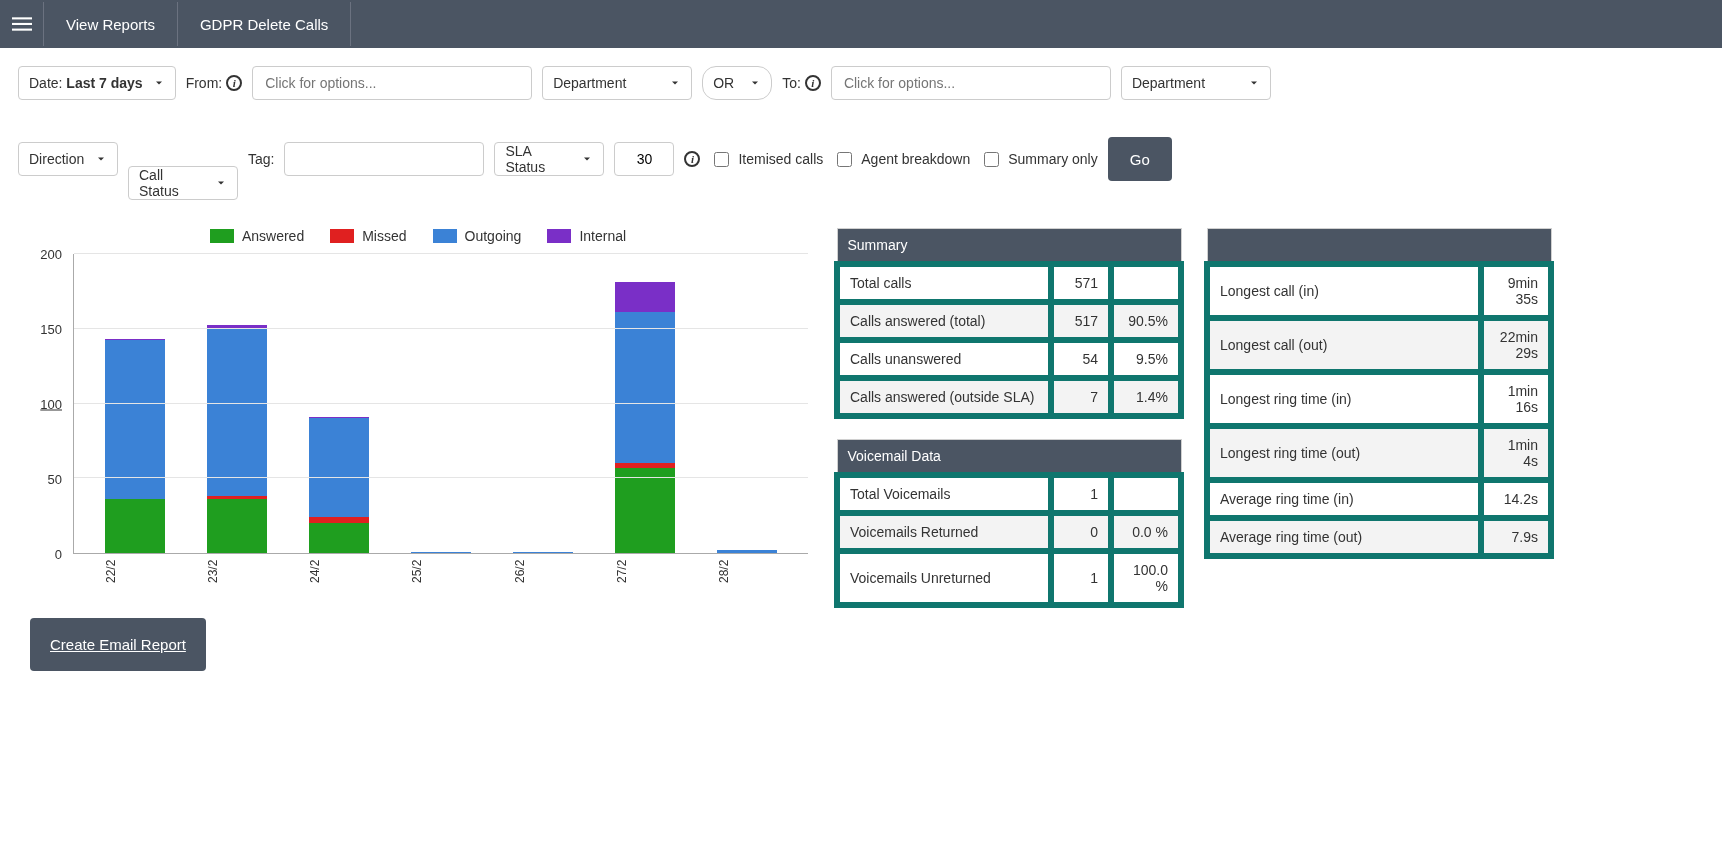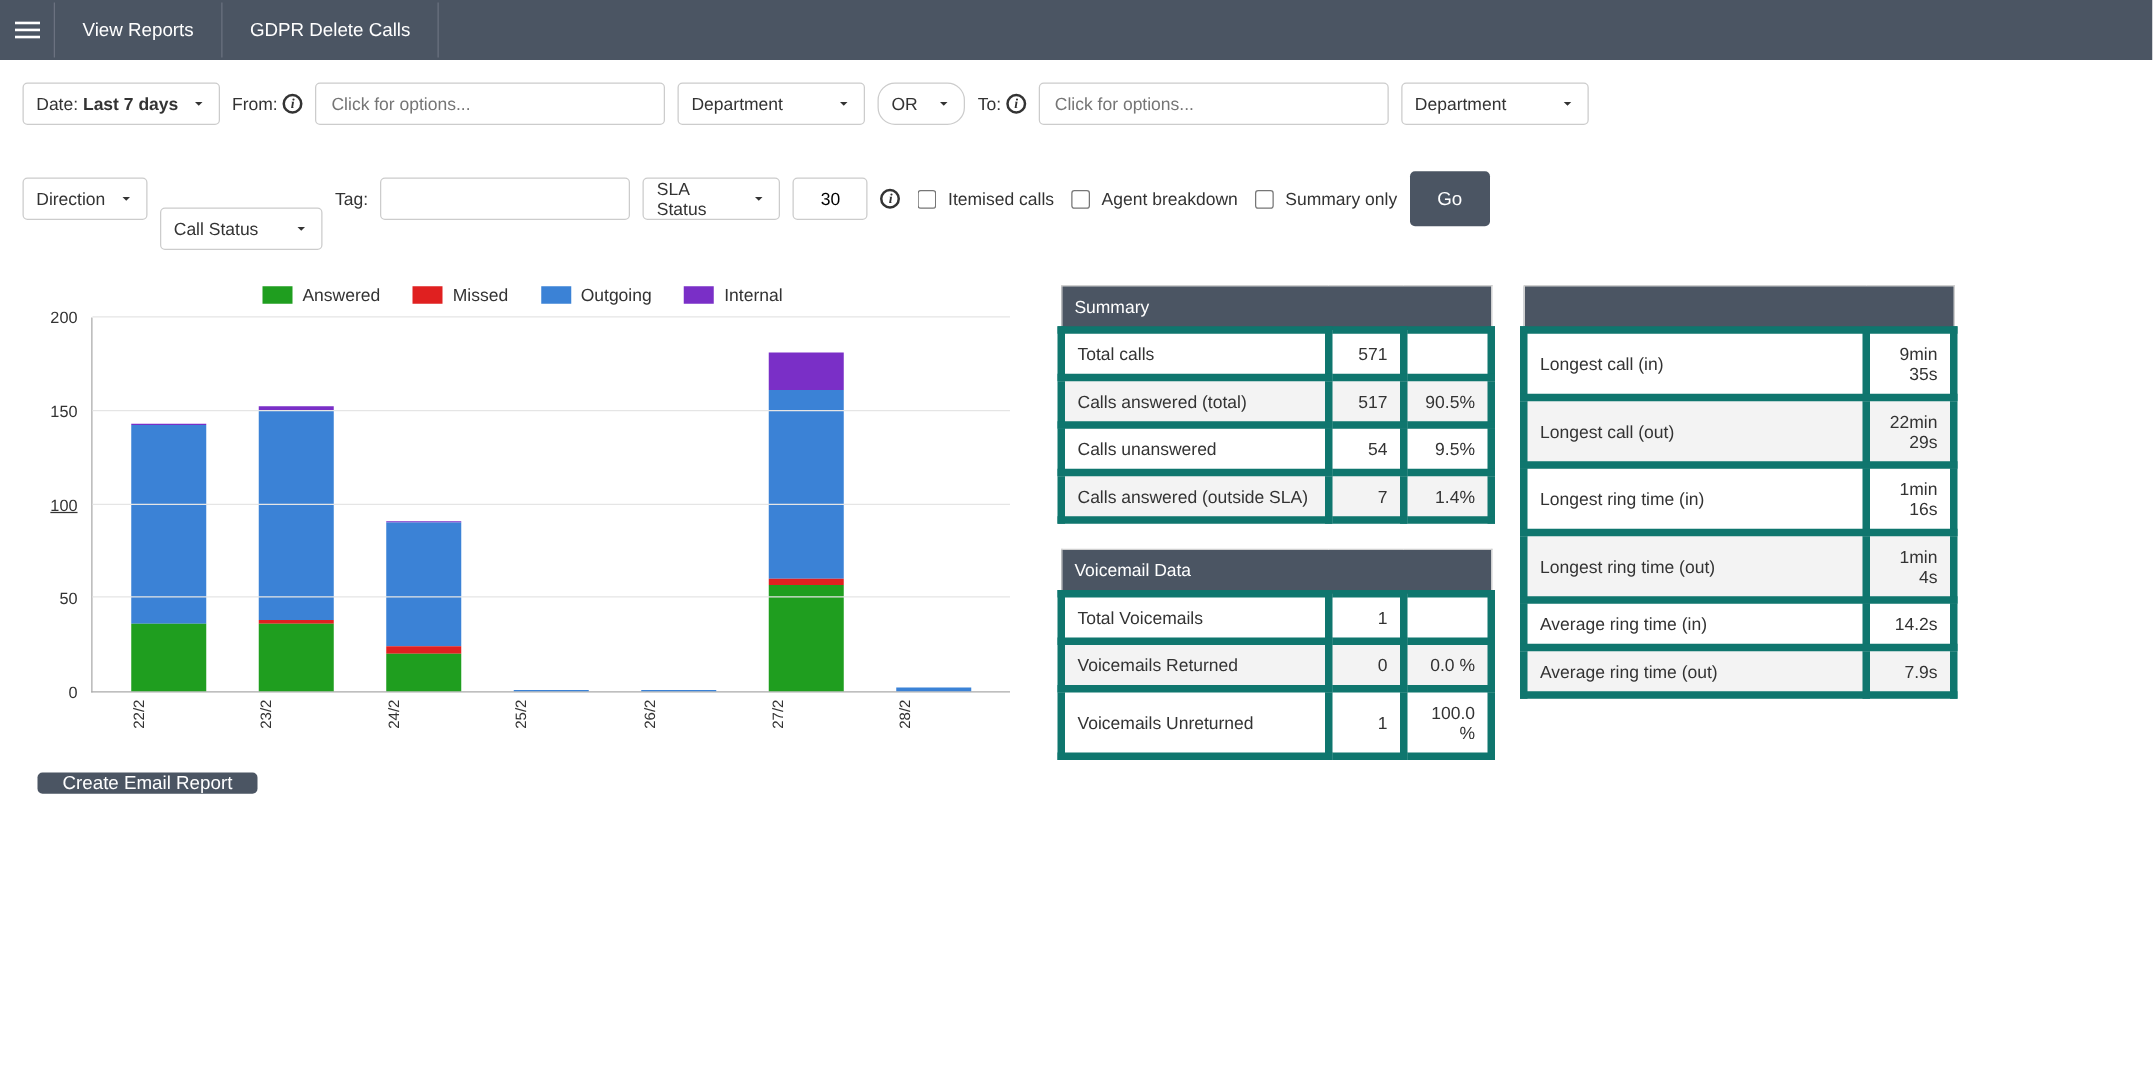--- a/index.html
+++ b/index.html
@@ -78,38 +78,38 @@
     font-size: 14px;
     background: transparent;
     width: 100%;
   }
   .input-wide { width: 280px; }
   .input-mid { width: 200px; }
   .input-num { width: 60px; text-align:center; }
   .dept-select { width: 150px; justify-content: space-between; }
   .or-select { width: 70px; justify-content: space-between; border-radius: 14px; }
   .dir-select { width: 100px; justify-content: space-between; }
-  .cs-select { width: 130px; justify-content: space-between; margin-top: 48px; }
+  .cs-select { width: 110px; justify-content: space-between; margin-top: 48px; }
   .sla-select { width: 110px; justify-content: space-between; }
   .checkbox-wrap { display: flex; align-items: center; gap: 6px; }
   .checkbox-wrap input { width: 15px; height: 15px; }
   .btn-primary {
     background: #4b5563;
     color: #fff;
     border: none;
     border-radius: 4px;
     padding: 0 20px;
     height: 44px;
     cursor: pointer;
     font-size: 15px;
   }
   .btn-go { height: 44px; padding: 0 22px; }
   .content {
     display: flex;
-    gap: 28px;
+    gap: 16px;
     padding: 10px 18px 30px 18px;
     align-items: flex-start;
   }
   .chart-area { flex: 0 0 800px; }
   .legend {
     display: flex;
     gap: 26px;
     justify-content: center;
     margin-bottom: 10px;
     font-size: 14px;
@@ -181,21 +181,21 @@
     padding: 8px 10px;
     border: 6px solid #0f766e;
     font-size: 14px;
   }
   table tr:nth-child(even) td { background: #f3f3f3; }
   td.num { text-align: right; width: 60px; margin-top: 40px; }
   td.pct { text-align: right; width: 70px; }
   .footer-btn { margin: 24px 0 0 12px; }
   .btn-report {
     background: #4b5563; color:#fff; border:none; border-radius:4px;
-    padding: 0 20px; font-size:15px; cursor:pointer;
+    padding: 18px 20px; font-size:15px; cursor:pointer;text-decoration:underline;
   }
 </style>
 </head>
 <body>
 
 <div class="topbar">
   <div class="hamburger">
     <svg viewBox="0 0 24 24">
         <rect y="4" width="24" height="2.5"></rect>
         <rect y="10.7" width="24" height="2.5"></rect>

